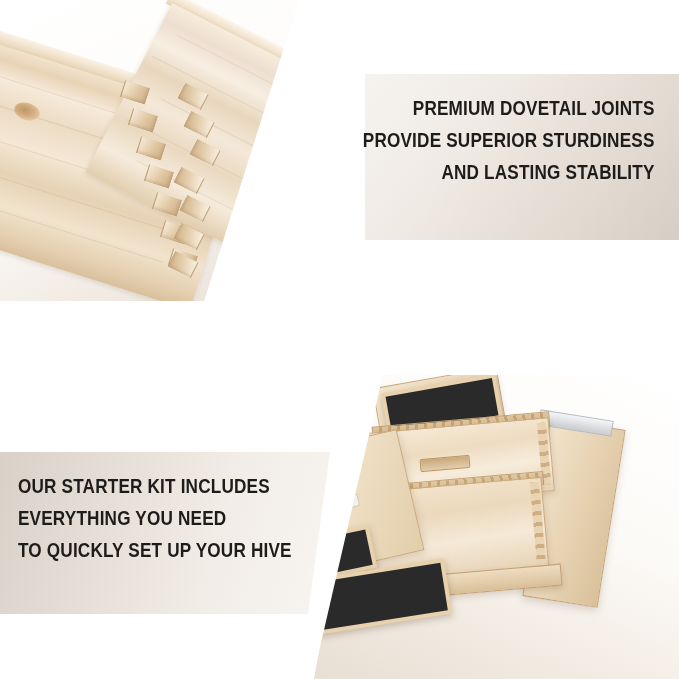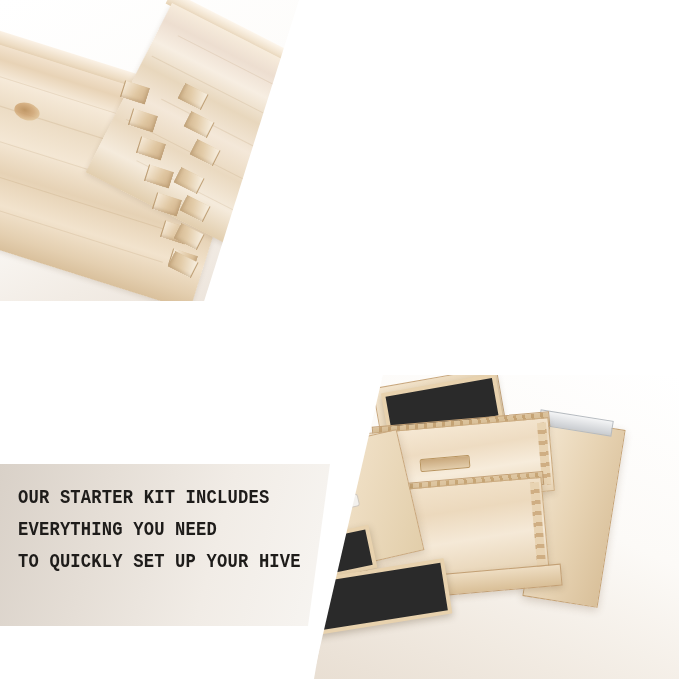--- a/index.html
+++ b/index.html
@@ -125,21 +125,21 @@
       background:radial-gradient(circle at 1px 1px, rgba(255,255,255,.10) .6px, transparent .7px) 0 0/3px 3px;}
   .frame-top{left:84px;top:8px;width:108px;height:38px;transform:rotate(-10deg);}
   .frame-a{left:-30px;top:160px;width:96px;height:36px;transform:rotate(-12deg);}
   .frame-b{left:-7px;top:195px;width:148px;height:48px;transform:rotate(-9deg);}
   .frame-top-wood{left:76px;top:2px;width:124px;height:52px;transform:rotate(-10deg);
       background:linear-gradient(150deg,#f4e6cf,#e3cca7);border:1px solid #c9a87e;}
 
   
   .diag-bot{position:absolute;top:-28px;left:300px;width:46px;height:370px;background:#ffffff;
       transform:rotate(13deg);transform-origin:center;}
-  .panel-bot-clip{position:absolute;left:0;top:464px;width:340px;height:207px;overflow:hidden;font-family:Liberation Mono, monospace;}
+  .panel-bot-clip{position:absolute;left:0;top:452px;width:340px;height:207px;overflow:hidden;}
   .panel-bot-inner{position:absolute;left:0;top:0;width:340px;height:162px;
       background:linear-gradient(105deg,#d9d1c8 0%,#e5ded6 30%,#f1ece6 62%,#f8f6f3 100%);
       clip-path:polygon(0 0, 330px 0, 308px 162px, 0 162px);}
 </style>
 </head>
 <body>
 
 <div id="poster">
 
   <div class="top-half">
@@ -177,20 +177,27 @@
       <div class="finger r" style="left:186px;top:116px;transform:rotate(27deg);"></div>
       <div class="finger r" style="left:192px;top:144px;transform:rotate(27deg);"></div>
       <div class="finger r" style="left:176px;top:172px;transform:rotate(27deg);"></div>
       <div class="finger r" style="left:182px;top:200px;transform:rotate(27deg);"></div>
       <div class="finger r" style="left:176px;top:228px;transform:rotate(27deg);"></div>
       <div class="finger r" style="left:170px;top:256px;transform:rotate(27deg);"></div>
     </div>
 
     <div class="diag-top"></div>
 
+    <div class="panel-top">
+      <div class="lines">
+        <div class="cap r">PREMIUM DOVETAIL JOINTS</div>
+        <div class="cap r">PROVIDE SUPERIOR STURDINESS</div>
+        <div class="cap r">AND LASTING STABILITY</div>
+      </div>
+    </div>
   </div>
 
 
   <div class="bottom-half">
 
     <div class="hive-scene">
 
       <div class="hv frame-top-wood"></div>
       <div class="frame frame-top">
           <div class="mesh"></div>

